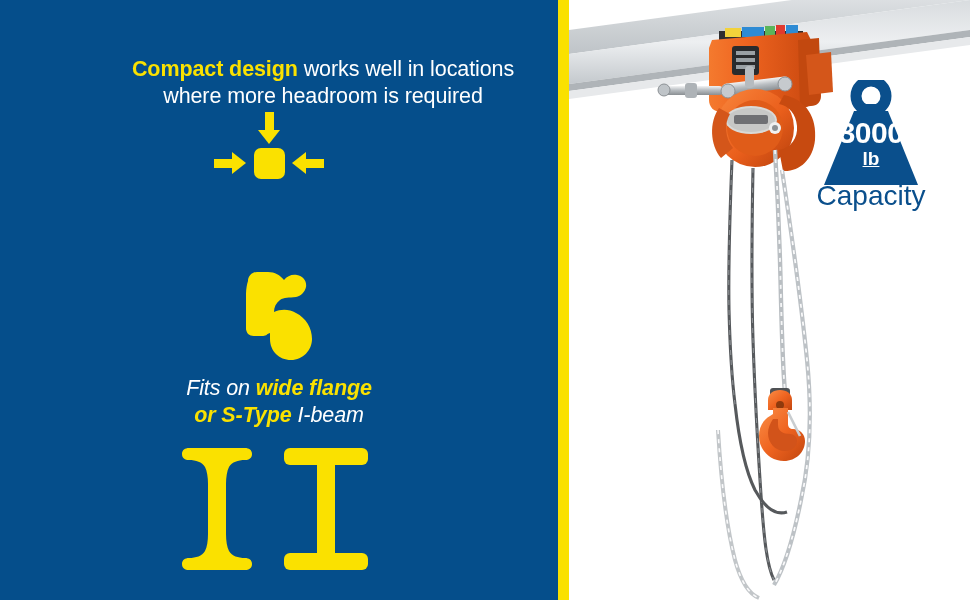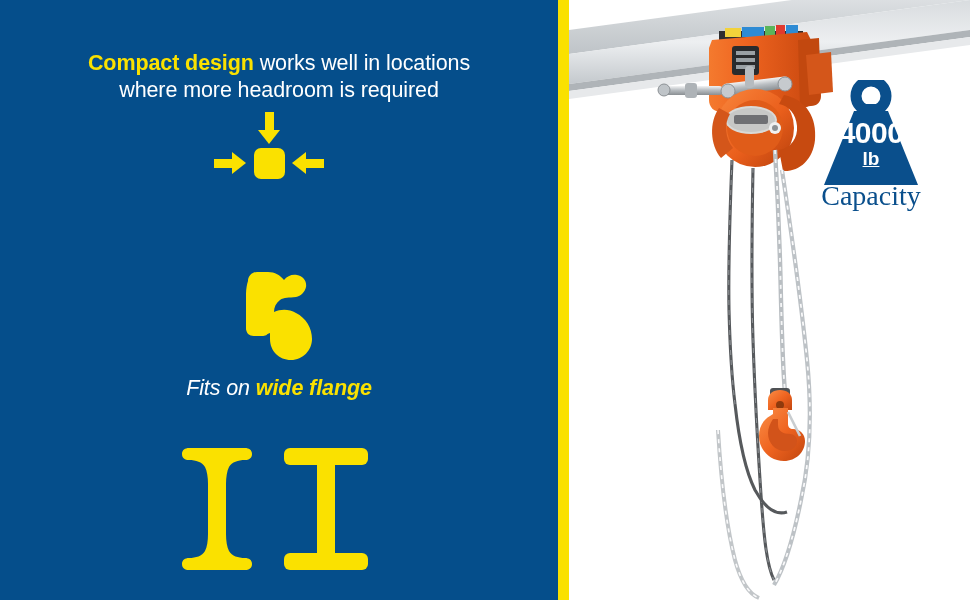--- a/index.html
+++ b/index.html
@@ -42,21 +42,21 @@
     text-align: center;
     color: #ffffff;
     font-size: 21.5px;
     line-height: 27px;
     letter-spacing: -0.1px;
   }
   .feature-text b {
     color: #FAE100;
     font-weight: bold;
   }
-  .ft-1 { top: 50px; }
+  .ft-1 { top: 56px; padding-left: 44px; }
   .ft-2 { top: 207px; }
   .ft-3 { top: 375px; font-style: italic; }
 
   
   #icon-compact {
     position: absolute;
     left: 204px;
     top: 112px;
     width: 130px;
     height: 72px;
@@ -198,21 +198,20 @@
   }
   #capacity-label {
     position: absolute;
     left: -8px;
     top: 100px;
     width: 146px;
     text-align: center;
     color: #0A4F8C;
     font-size: 28px;
     line-height: 32px;
-    font-family: Liberation Serif, serif;
   }
 </style>
 </head>
 <body>
 
 <div id="root">
 
   <div id="blue-panel"></div>
   <div id="yellow-divider"></div>
 
@@ -242,20 +241,21 @@
         L52 61 C48 63 43 64 39 64
         C33 64 28 60 28 54 L28 22
         C28 17 29 12 30 9 Z"></path>
       <path fill="#FAE100" d="M29 20 L50 20 L50 60
         C50 63 47 64 44 64 L36 64 C31 64 28 61 28 56 L28 24 Z"></path>
     </svg>
   </div>
 
   <div class="feature-text ft-3">
     <div><span>Fits on </span><b>wide flange</b></div>
+    <div><b>or S-Type</b><span> I-beam</span></div>
   </div>
 
   <div id="icon-ibeams">
     <svg width="196" height="122" viewBox="0 0 196 122">
 
       <g>
         <path fill="#FAE100" d="M10 6
           C10 2 13 0 17 0 L73 0 C77 0 80 2 80 6
           C80 10 77 12 73 12
           C66 12 60 14 57 19 C55 23 54 29 54 36
@@ -423,18 +423,18 @@
   </div>
 
   <div id="capacity-badge">
     <svg id="capacity-weight-svg" width="130" height="140" viewBox="0 0 130 140">
 
       <circle cx="65" cy="16" r="15" fill="none" stroke="#0A4F8C" stroke-width="11"></circle>
       <rect x="59" y="24" width="12" height="16" fill="#0A4F8C"></rect>
 
       <path fill="#0A4F8C" d="M48 31 L82 31 L112 105 L18 105 Z"></path>
     </svg>
-    <div id="capacity-number">4000</div>
+    <div id="capacity-number">3000</div>
     <div id="capacity-unit">lb</div>
     <div id="capacity-label">Capacity</div>
   </div>
 
 </div>
 
 </body></html>

